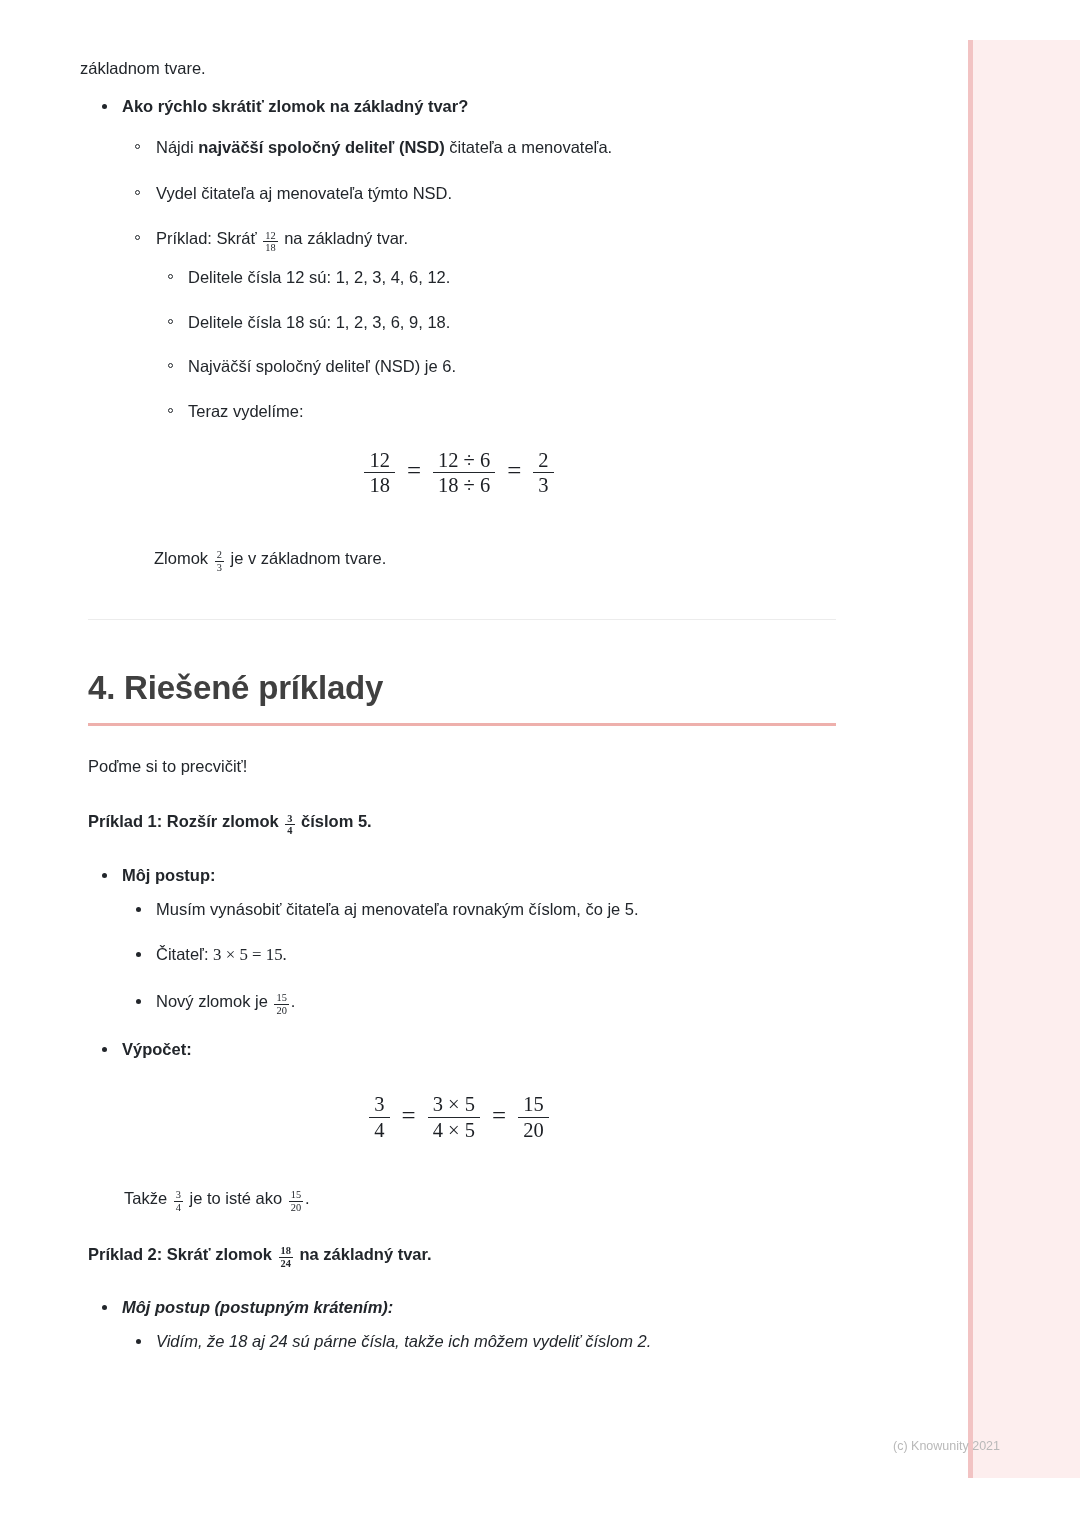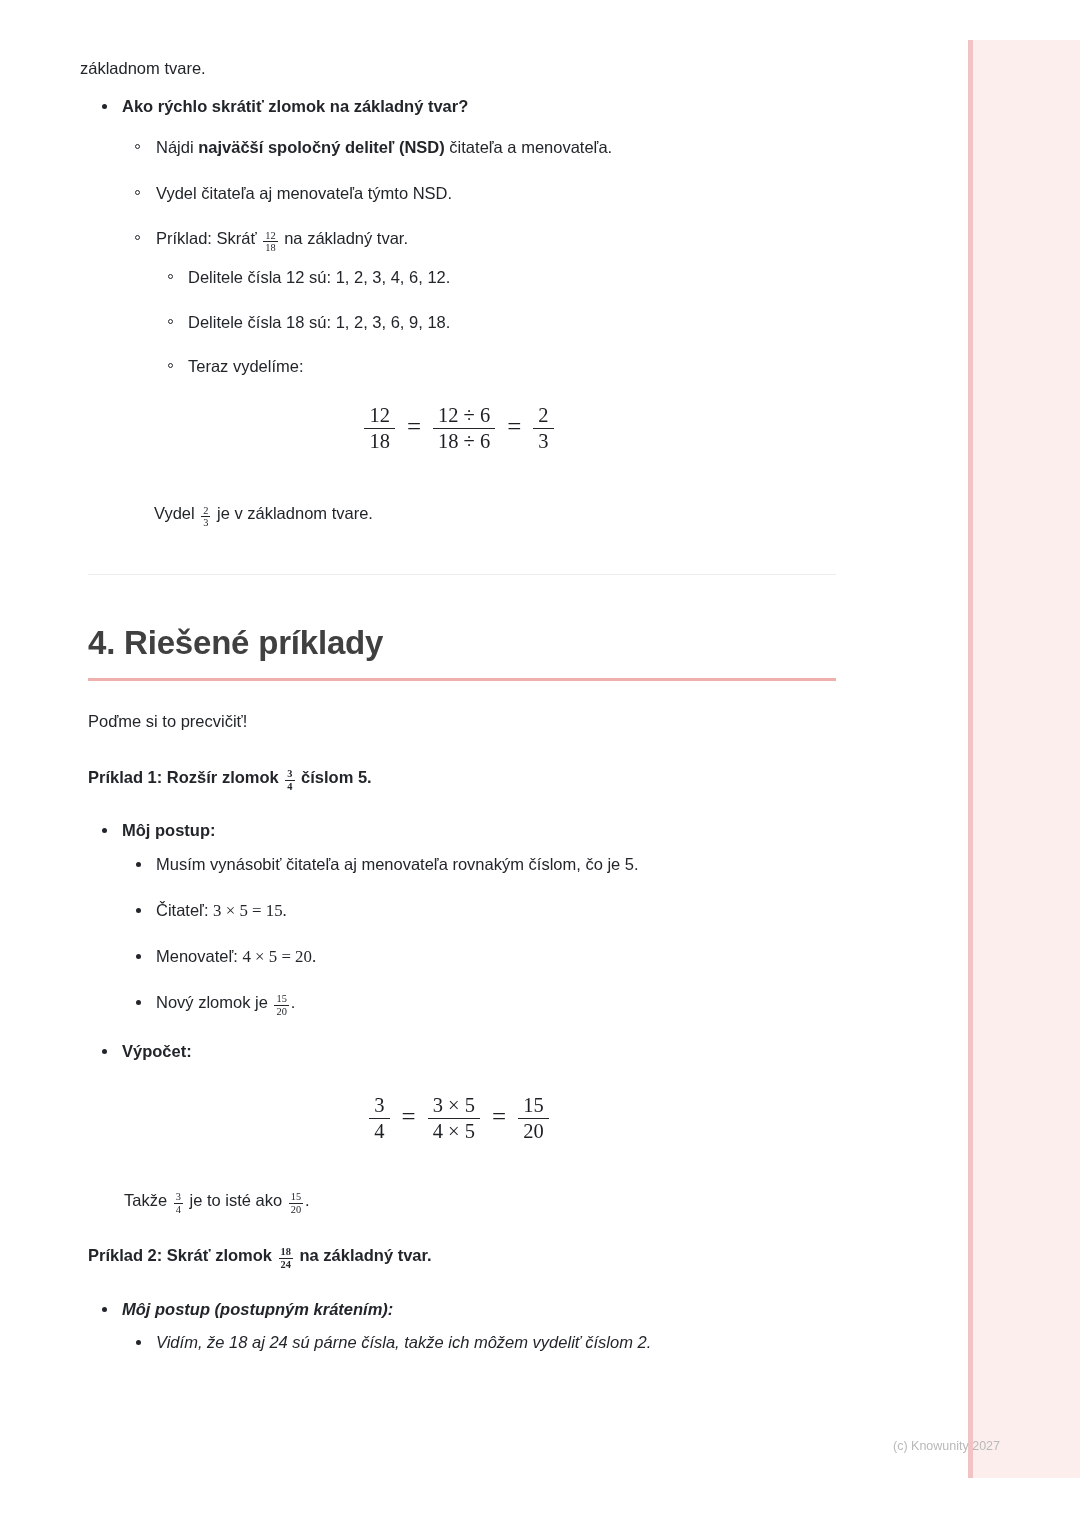--- a/index.html
+++ b/index.html
@@ -233,33 +233,34 @@
         </li>
         <li>
           <span>Vydel čitateľa aj menovateľa týmto NSD.</span>
         </li>
         <li>
           <span>Príklad: Skráť </span><span class="frac"><span class="num">12</span><span class="den">18</span></span><span> na základný tvar.</span>
 
           <ul class="lvl3">
             <li><span>Delitele čísla 12 sú: 1, 2, 3, 4, 6, 12.</span></li>
             <li><span>Delitele čísla 18 sú: 1, 2, 3, 6, 9, 18.</span></li>
+            <li><span>Najväčší spoločný deliteľ (NSD) je 6.</span></li>
             <li><span>Teraz vydelíme:</span></li>
           </ul>
         </li>
       </ul>
     </li>
   </ul>
 
   <div class="mathblock" style="margin-top:24px; margin-left:-6px;">
     <span class="frac"><span class="num">12</span><span class="den">18</span></span><span class="eq">=</span><span class="frac"><span class="num">12 ÷ 6</span><span class="den">18 ÷ 6</span></span><span class="eq">=</span><span class="frac"><span class="num">2</span><span class="den">3</span></span>
   </div>
 
   <div class="para" style="margin-top:48px; margin-left:66px;">
-    <span>Vydel </span><span class="frac"><span class="num">2</span><span class="den">3</span></span><span> je v základnom tvare.</span>
+    <span>Zlomok </span><span class="frac"><span class="num">2</span><span class="den">3</span></span><span> je v základnom tvare.</span>
   </div>
 
   <hr class="hr-soft" style="margin-top:45px;">
 
   <h2 class="h2" style="margin-top:50px;">4. Riešené príklady</h2>
   <hr class="h2-underline" style="margin-top:17px;">
 
   <div class="para" style="margin-top:28px;">Poďme si to precvičiť!</div>
 
   <div class="para bold" style="margin-top:30px;">
@@ -269,23 +270,20 @@
   <ul class="lvl1" style="margin-top:26px;">
     <li>
       <span class="bold">Môj postup:</span>
 
       <ul class="lvl2 filled" style="margin-top:9px;">
         <li>
           <span>Musím vynásobiť čitateľa aj menovateľa rovnakým číslom, čo je 5.</span>
         </li>
         <li>
           <span>Čitateľ: </span><span class="serif-math">3 × 5 = 15.</span>
-        </li>
-        <li>
-          <span>Menovateľ: </span><span class="serif-math">4 × 5 = 20.</span>
         </li>
         <li>
           <span>Nový zlomok je </span><span class="frac"><span class="num">15</span><span class="den">20</span></span><span>.</span>
         </li>
       </ul>
     </li>
     <li style="margin-top:12px;">
       <span class="bold">Výpočet:</span>
     </li>
   </ul>
@@ -309,13 +307,13 @@
       <ul class="lvl2 filled" style="margin-top:9px;">
         <li>
           <span>Vidím, že 18 aj 24 sú párne čísla, takže ich môžem vydeliť číslom 2.</span>
         </li>
       </ul>
     </li>
   </ul>
 
 </div>
 
-<div class="watermark">(c) Knowunity 2027</div>
+<div class="watermark">(c) Knowunity 2021</div>
 
 </body></html>

